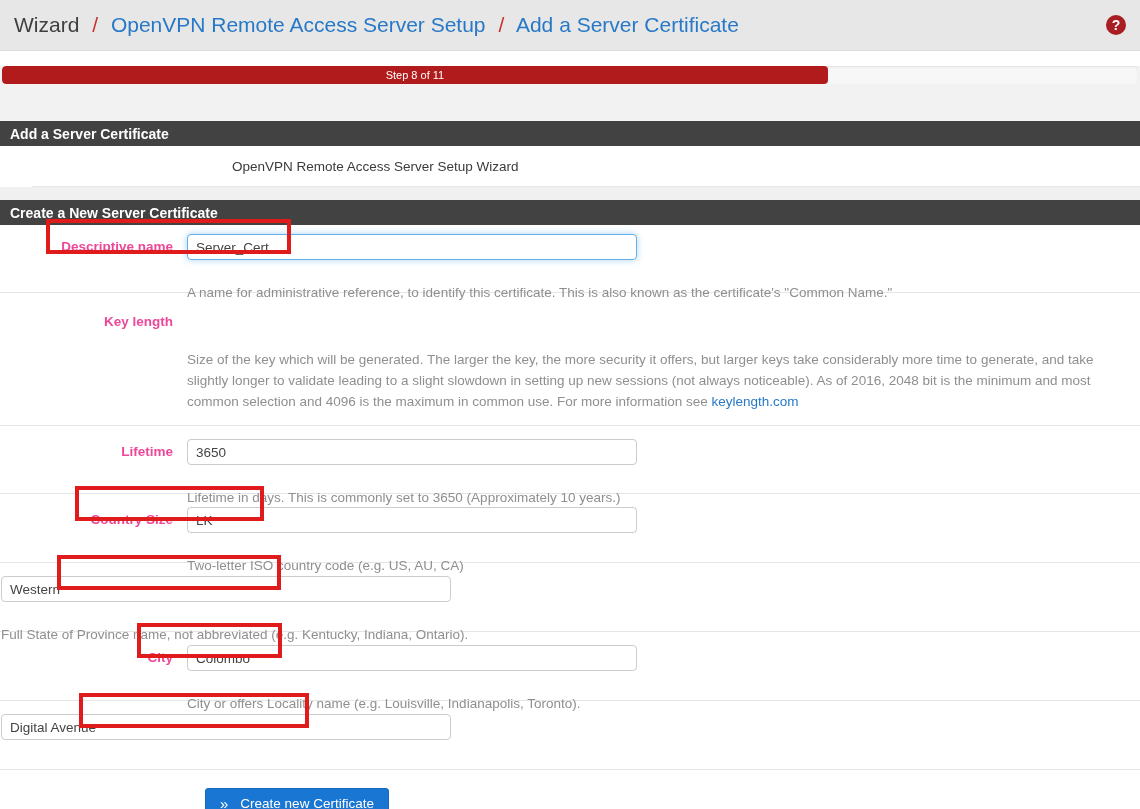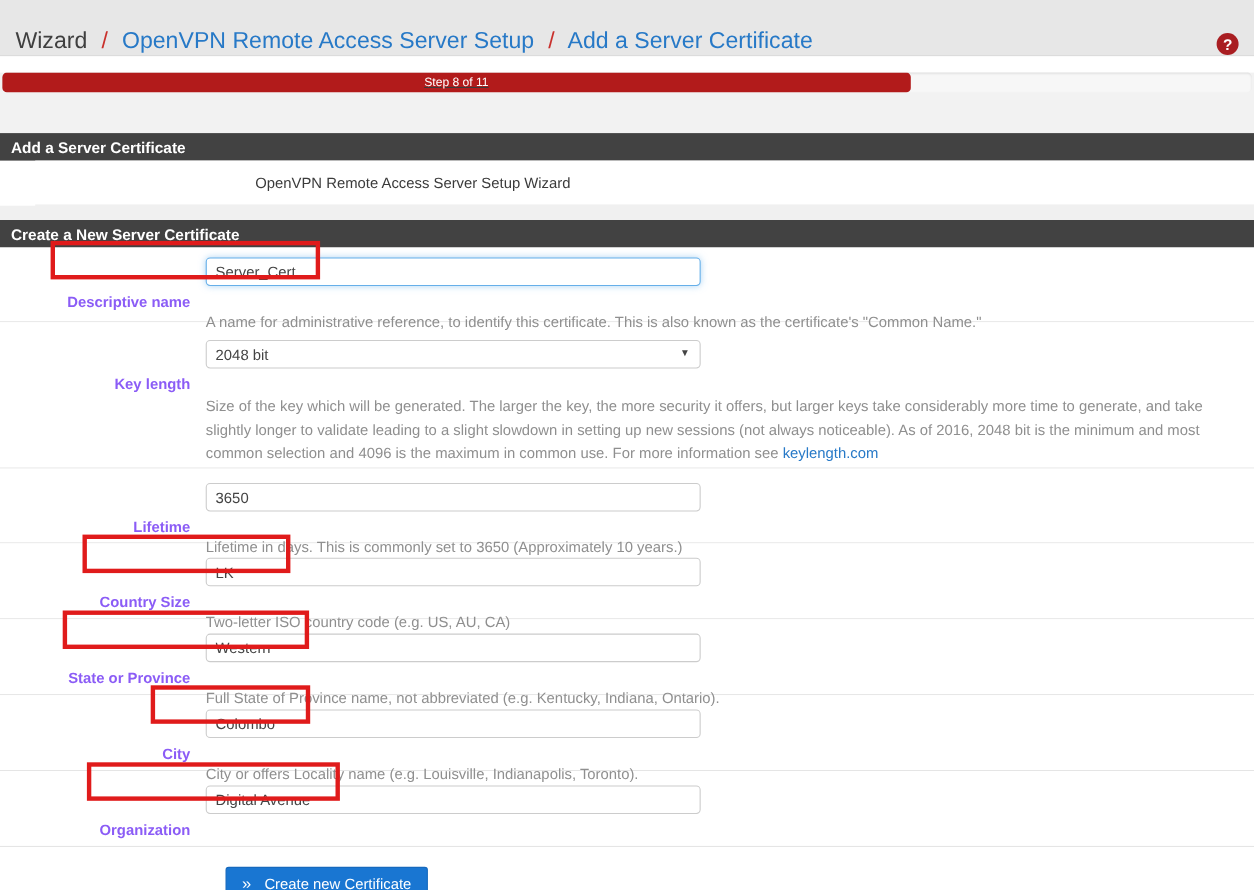--- a/index.html
+++ b/index.html
@@ -3,42 +3,42 @@
 <meta charset="utf-8">
 <style>
   * { margin:0; padding:0; box-sizing:border-box; }
   html,body { width:1140px; height:809px; }
   body {
     font-family:"Liberation Sans","DejaVu Sans",sans-serif;
     background:#ffffff; color:#3b3b3b; position:relative; overflow:hidden;
   }
   
   .breadcrumb-bar {
-    height:51px; background:#e7e7e7; display:flex; align-items:flex-end;
+    height:51px; background:#e7e7e7; display:flex; align-items:center;
     padding:0 14px; justify-content:space-between;
     border-bottom:1px solid #dcdcdc;
   }
   .bc { font-size:21px; font-weight:400; color:#3f3f3f; white-space:nowrap; }
   .bc-sep { color:#c9302c; margin:0 7px; }
   .bc-link { color:#2779c7; text-decoration:none; cursor:pointer; }
   .bc-current { color:#3f3f3f; }
   .help-icon {
     width:20px; height:20px; border-radius:50%; background:#a91e22; color:#fff;
     font-size:14px; font-weight:bold; display:flex; align-items:center; justify-content:center;
     cursor:pointer; user-select:none;
   }
   
   .progress-band { height:55px; background:#f2f2f2; }
   .progress-track {
     margin:15px 2px 0 2px; height:18px; border-radius:4px; background:#f7f7f7;
     box-shadow:inset 0 1px 2px rgba(0,0,0,0.10); overflow:hidden;
   }
   .progress-fill {
     width:72.7%; height:100%; background:#b21b1b; border-radius:4px;
-    display:flex; align-items:center; justify-content:center;text-decoration:underline;
+    display:flex; align-items:center; justify-content:center;
   }
   .progress-label { color:#ffffff; font-size:11px; line-height:18px; }
   
   .panel-header {
     height:25px; background:#424242; color:#ffffff; font-size:14px; font-weight:bold;
     display:flex; align-items:center; padding:0 10px;
   }
   .subtitle-row {
     height:41px; background:#ffffff; display:flex; align-items:center;
     padding-left:200px; font-size:13.5px; color:#3b3b3b;
@@ -49,40 +49,40 @@
   
   .form-row {
     display:flex; border-bottom:1px solid #e5e5e5; background:#fff;
   }
   .r1 { height:68px; padding-top:9px; }
   .r2 { height:133px; padding-top:16px; }
   .r3 { height:68px; padding-top:13px; }
   .r4,.r5,.r6,.r7 { height:69px; padding-top:13px; }
   .f-label {
     width:186px; flex:0 0 186px; text-align:right; padding-right:13px;
-    font-size:13.5px; font-weight:bold; color:#8b5cf6; padding-top:5px;margin-top:28px;
+    font-size:13.5px; font-weight:bold; color:#ec4899; padding-top:5px;
   }
   .f-content { flex:1 1 auto; padding-left:1px; }
   .f-input, .f-select {
     width:450px; height:26px; border:1px solid #cccccc; border-radius:4px;
     padding:0 8px; font-size:13.5px; color:#444; background:#fff;
     font-family:Liberation Sans, sans-serif; outline:none;
   }
   .f-input.focused {
     border-color:#66afe9; box-shadow:0 0 7px rgba(102,175,233,0.55);
   }
   .select-wrap { position:relative; width:450px; }
   .f-select { appearance:none; -webkit-appearance:none; width:100%; padding-right:24px; }
   .select-arrow {
     position:absolute; right:10px; top:7px; font-size:9px; color:#444; pointer-events:none;
   }
   .f-help {
     margin-top:24px; font-size:13.5px; color:#8f8f8f; line-height:18px; max-width:930px;
   }
-  .f-help-wide { margin-top:24px; line-height:21px; }
+  .f-help-wide { margin-top:40px; line-height:21px; }
   .help-link { color:#2779c7; text-decoration:none; cursor:pointer; }
   
   .button-row { height:54px; background:#fff; }
   .submit-btn {
     margin:18px 0 0 205px; height:30px; padding:0 14px; border:1px solid #1669bd;
     background:#1976d2; color:#fff; font-size:13.5px; border-radius:3px;
     display:inline-flex; align-items:center; gap:12px; cursor:pointer;
     font-family:"Liberation Sans","DejaVu Sans",sans-serif;
   }
   .btn-icon { font-size:15px; line-height:1; }
@@ -143,26 +143,20 @@
       <label class="f-label">Descriptive name</label>
       <div class="f-content">
         <input class="f-input focused" type="text" value="Server_Cert" style="">
         <div class="f-help">A name for administrative reference, to identify this certificate. This is also known as the certificate's "Common Name."</div>
       </div>
     </div>
 
     <div class="form-row r2">
       <label class="f-label">Key length</label>
       <div class="f-content">
-        <div class="select-wrap">
-          <select class="f-select">
-            <option>2048 bit</option>
-          </select>
-          <span class="select-arrow">▼</span>
-        </div>
         <div class="f-help f-help-wide">
           <span>Size of the key which will be generated. The larger the key, the more security it offers, but larger keys take considerably more time to generate, and take slightly longer to validate leading to a slight slowdown in setting up new sessions (not always noticeable). As of 2016, 2048 bit is the minimum and most common selection and 4096 is the maximum in common use. For more information see</span>
           <a class="help-link">keylength.com</a>
         </div>
       </div>
     </div>
 
     <div class="form-row r3">
       <label class="f-label">Lifetime</label>
       <div class="f-content">
@@ -173,37 +167,35 @@
 
     <div class="form-row r4">
       <label class="f-label">Country Size</label>
       <div class="f-content">
         <input class="f-input" type="text" value="LK" style="">
         <div class="f-help">Two-letter ISO country code (e.g. US, AU, CA)</div>
       </div>
     </div>
 
     <div class="form-row r5">
-      <label class="f-label">State or Province</label>
       <div class="f-content">
         <input class="f-input" type="text" value="Western" style="">
         <div class="f-help">Full State of Province name, not abbreviated (e.g. Kentucky, Indiana, Ontario).</div>
       </div>
     </div>
 
     <div class="form-row r6">
       <label class="f-label">City</label>
       <div class="f-content">
         <input class="f-input" type="text" value="Colombo" style="">
         <div class="f-help">City or offers Locality name (e.g. Louisville, Indianapolis, Toronto).</div>
       </div>
     </div>
 
     <div class="form-row r7">
-      <label class="f-label">Organization</label>
       <div class="f-content">
         <input class="f-input" type="text" value="Digital Avenue" style="">
       </div>
     </div>
 
     <div class="button-row">
       <button class="submit-btn">
         <span class="btn-icon">»</span>
         <span>Create new Certificate</span>
       </button>

